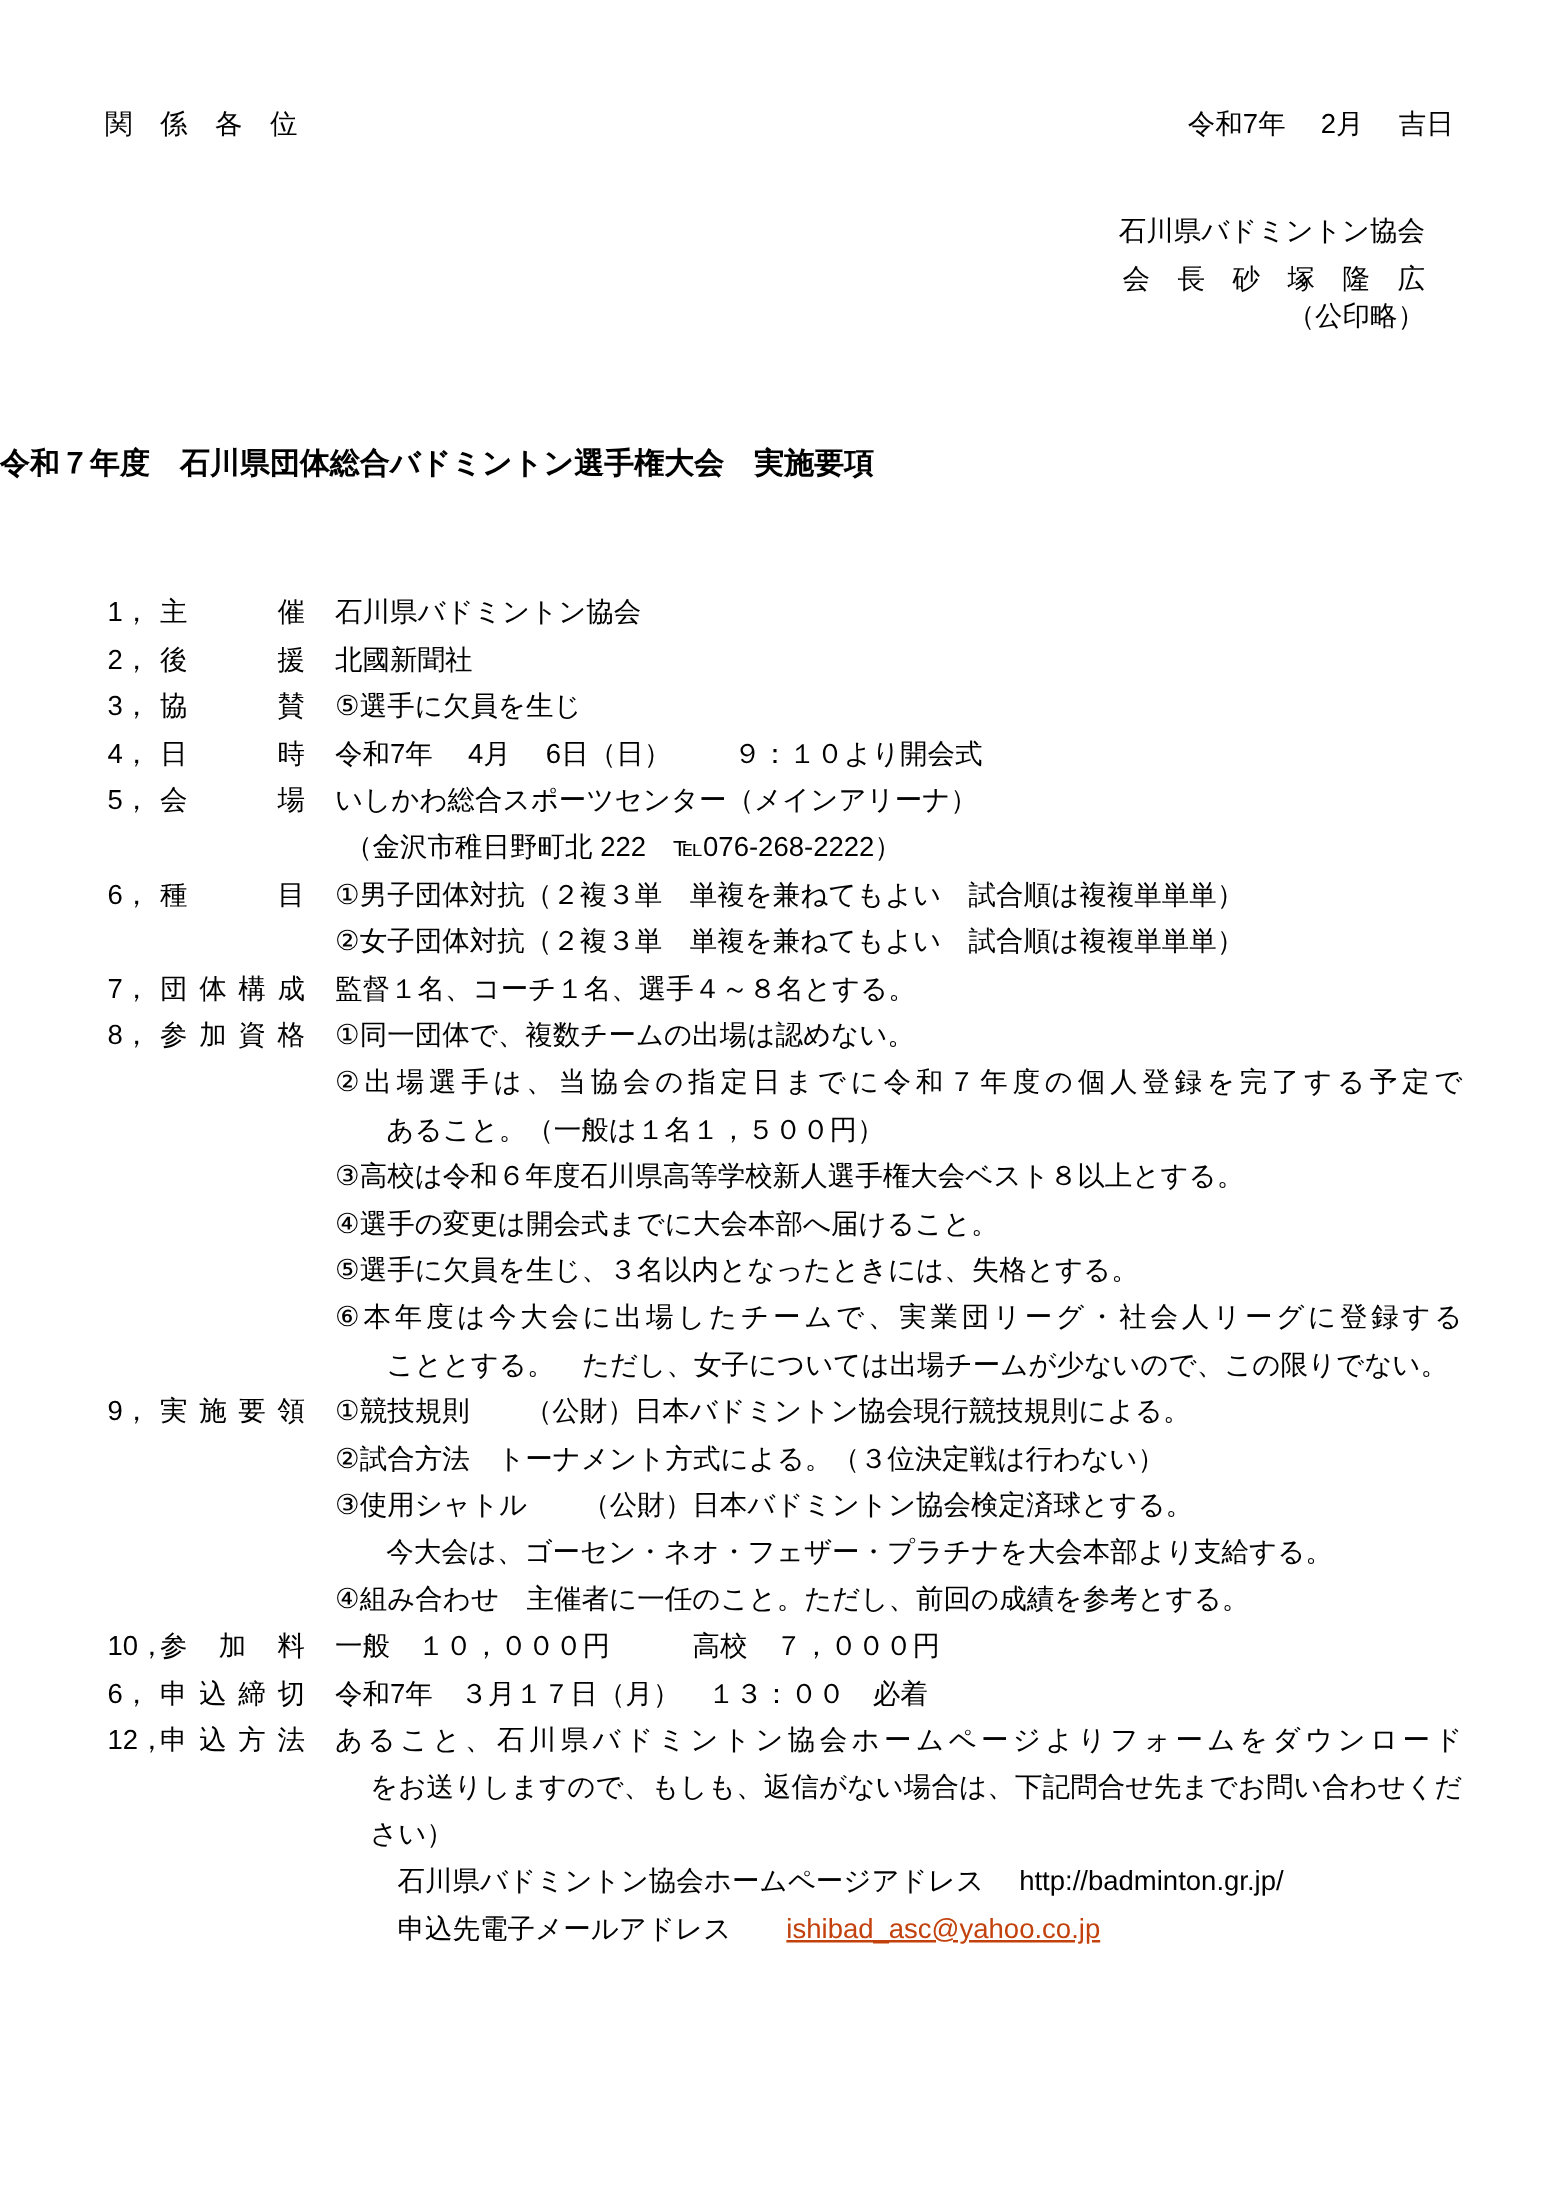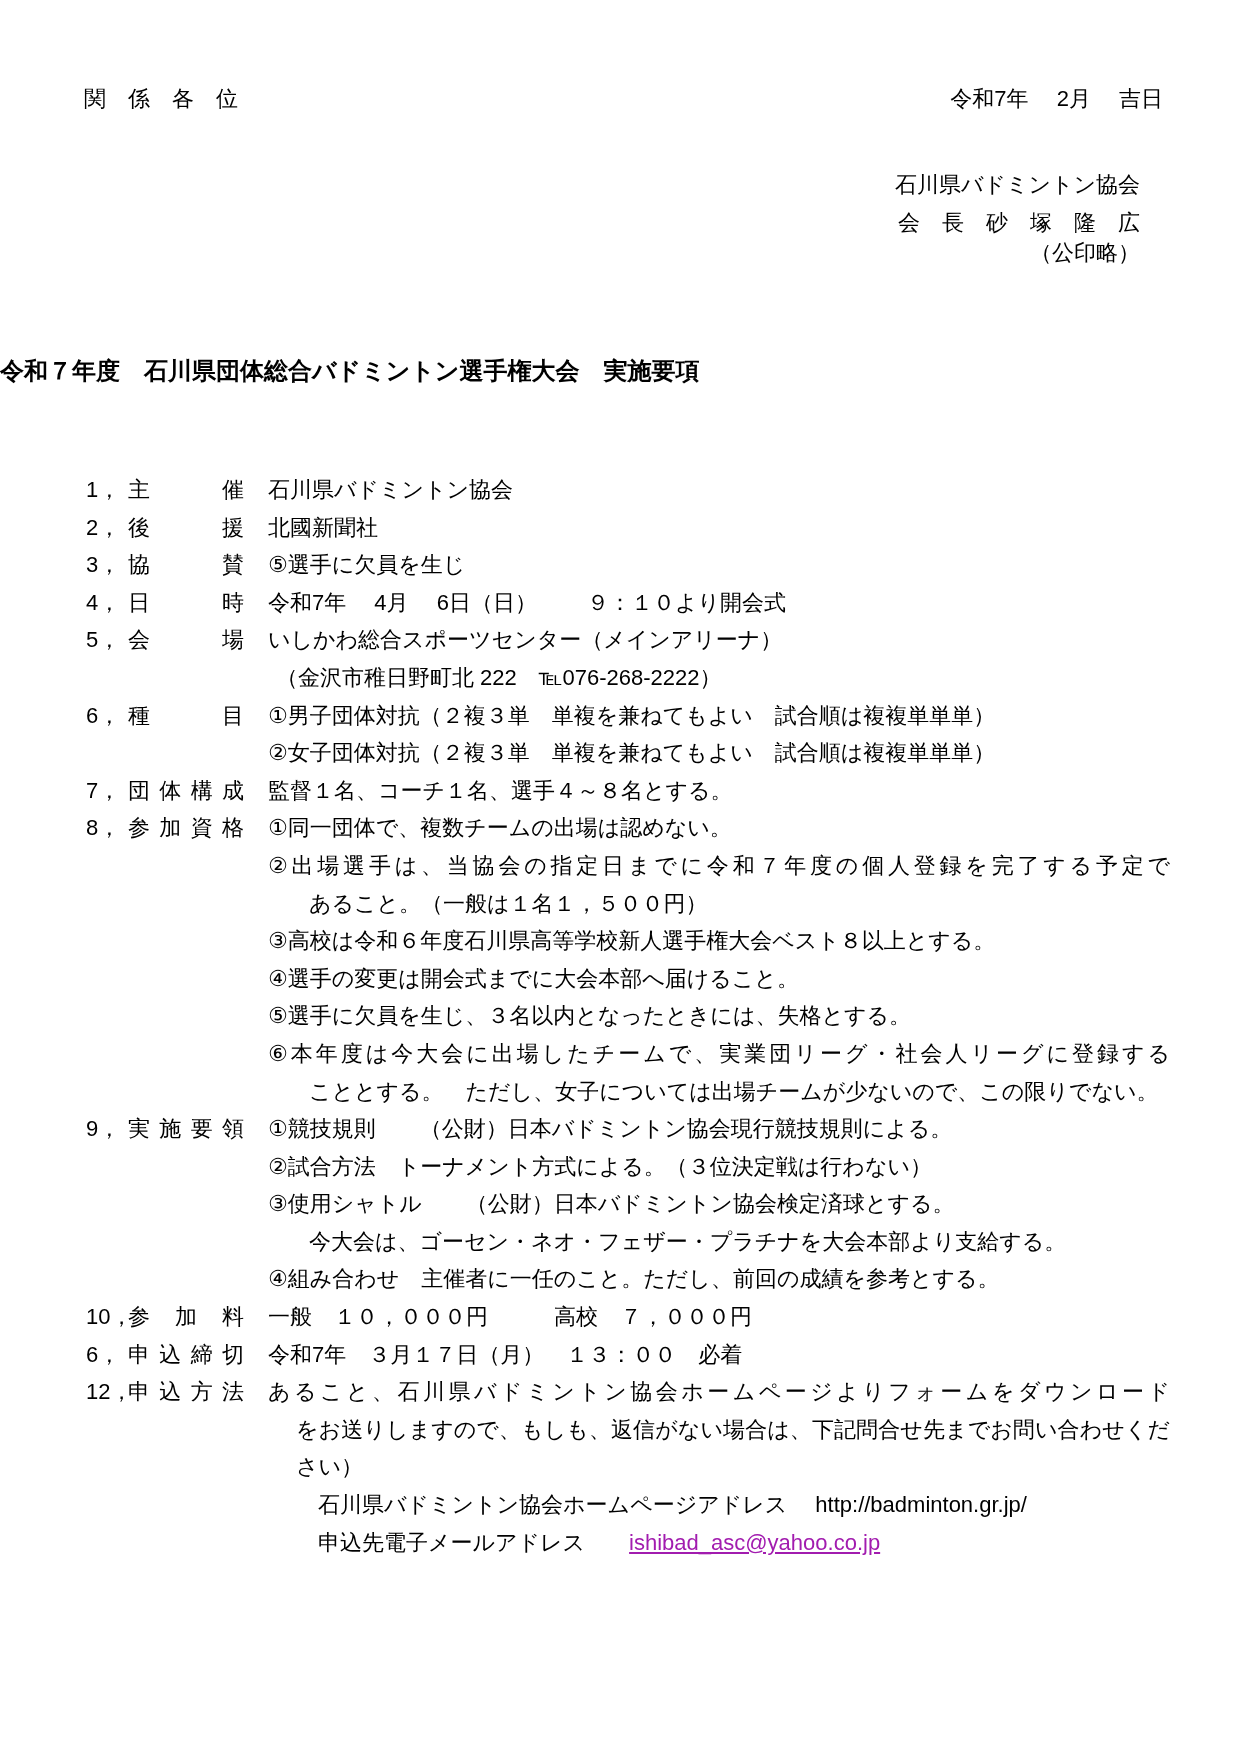--- a/index.html
+++ b/index.html
@@ -28,21 +28,21 @@
     position:absolute;left:128px;width:116px;
     text-align:justify;text-align-last:justify;
   }
   .text{margin-right:70px;}
   .t-content{margin-left:268px;}
   .t-paren{margin-left:276px;}
   .t-after{margin-left:296px;}
   .t-deep{margin-left:309px;}
   .t-addr{margin-left:318px;}
   .stretch{text-align:justify;text-align-last:justify;}
-  .link{color:#a21caf;text-decoration:underline;margin-top:36px;}
+  .link{color:#c2410c;text-decoration:underline;margin-top:36px;}
 </style>
 </head>
 <body>
 
 <div class="page">
   <span class="hdr recipient">関　係　各　位</span>
   <span class="hdr docdate">令和7年　 2月　 吉日</span>
   <span class="hdr orgname">石川県バドミントン協会</span>
   <span class="hdr president">会長砂塚隆広</span>
   <span class="hdr sealnote">（公印略）</span>

